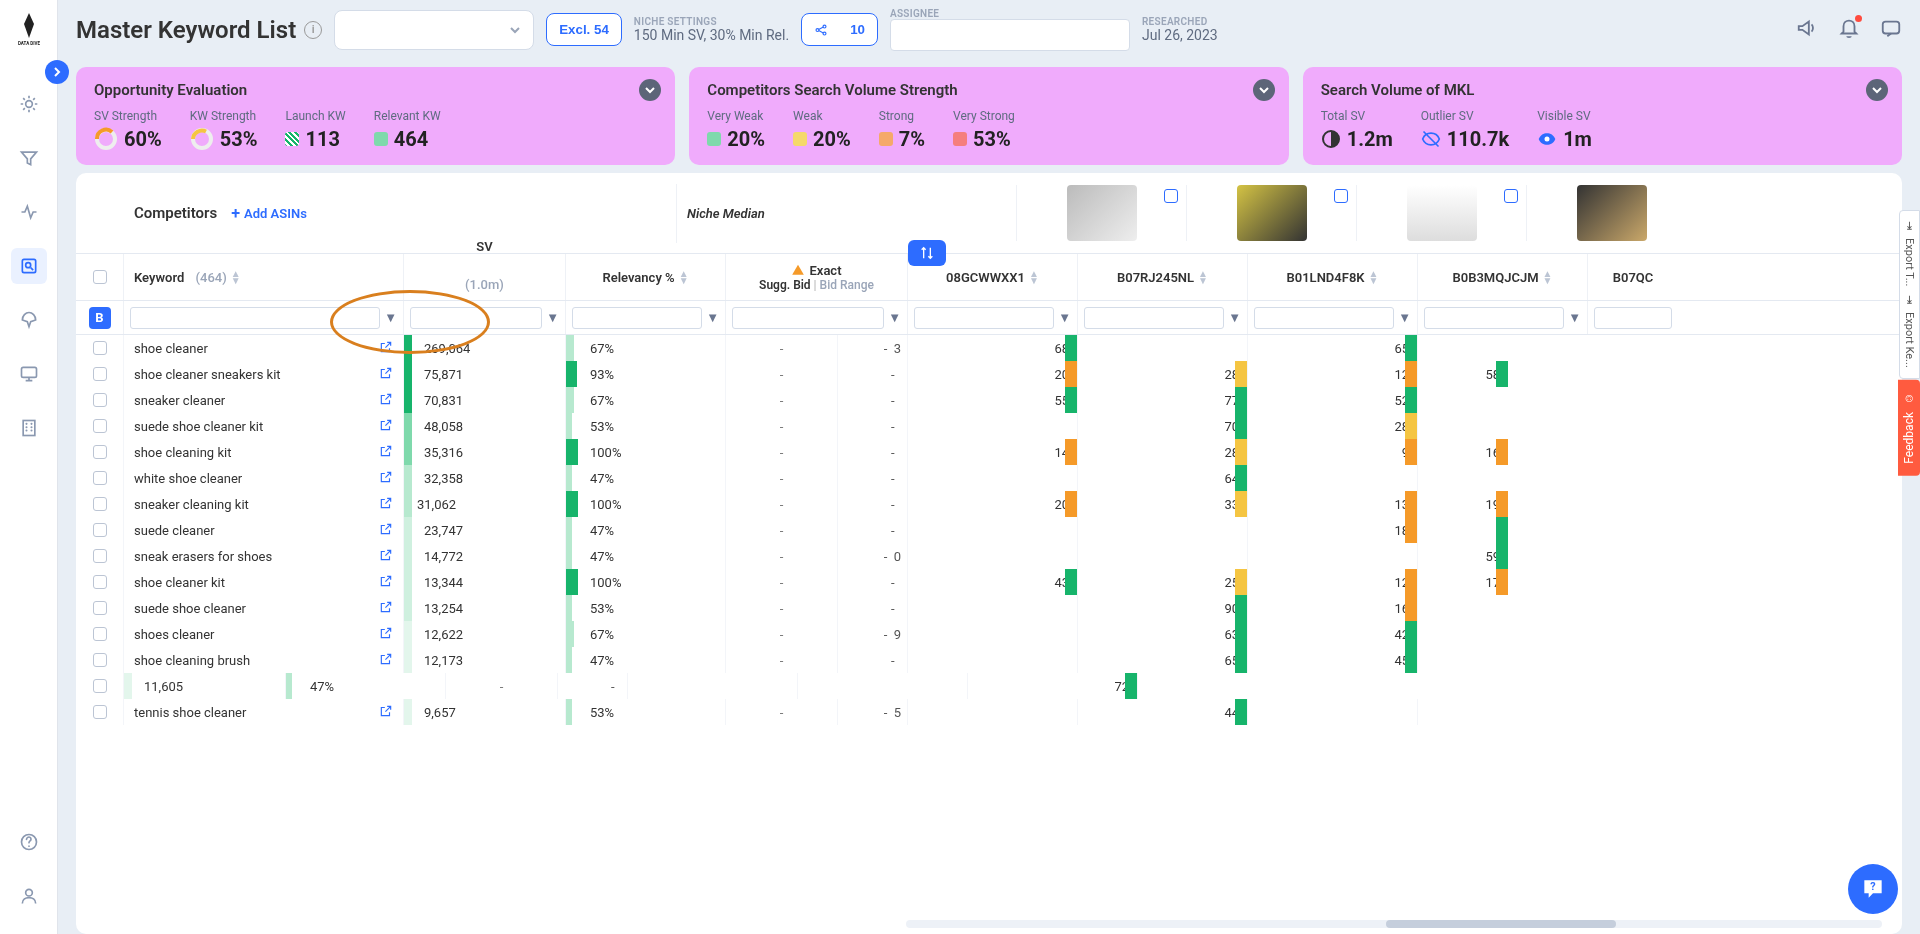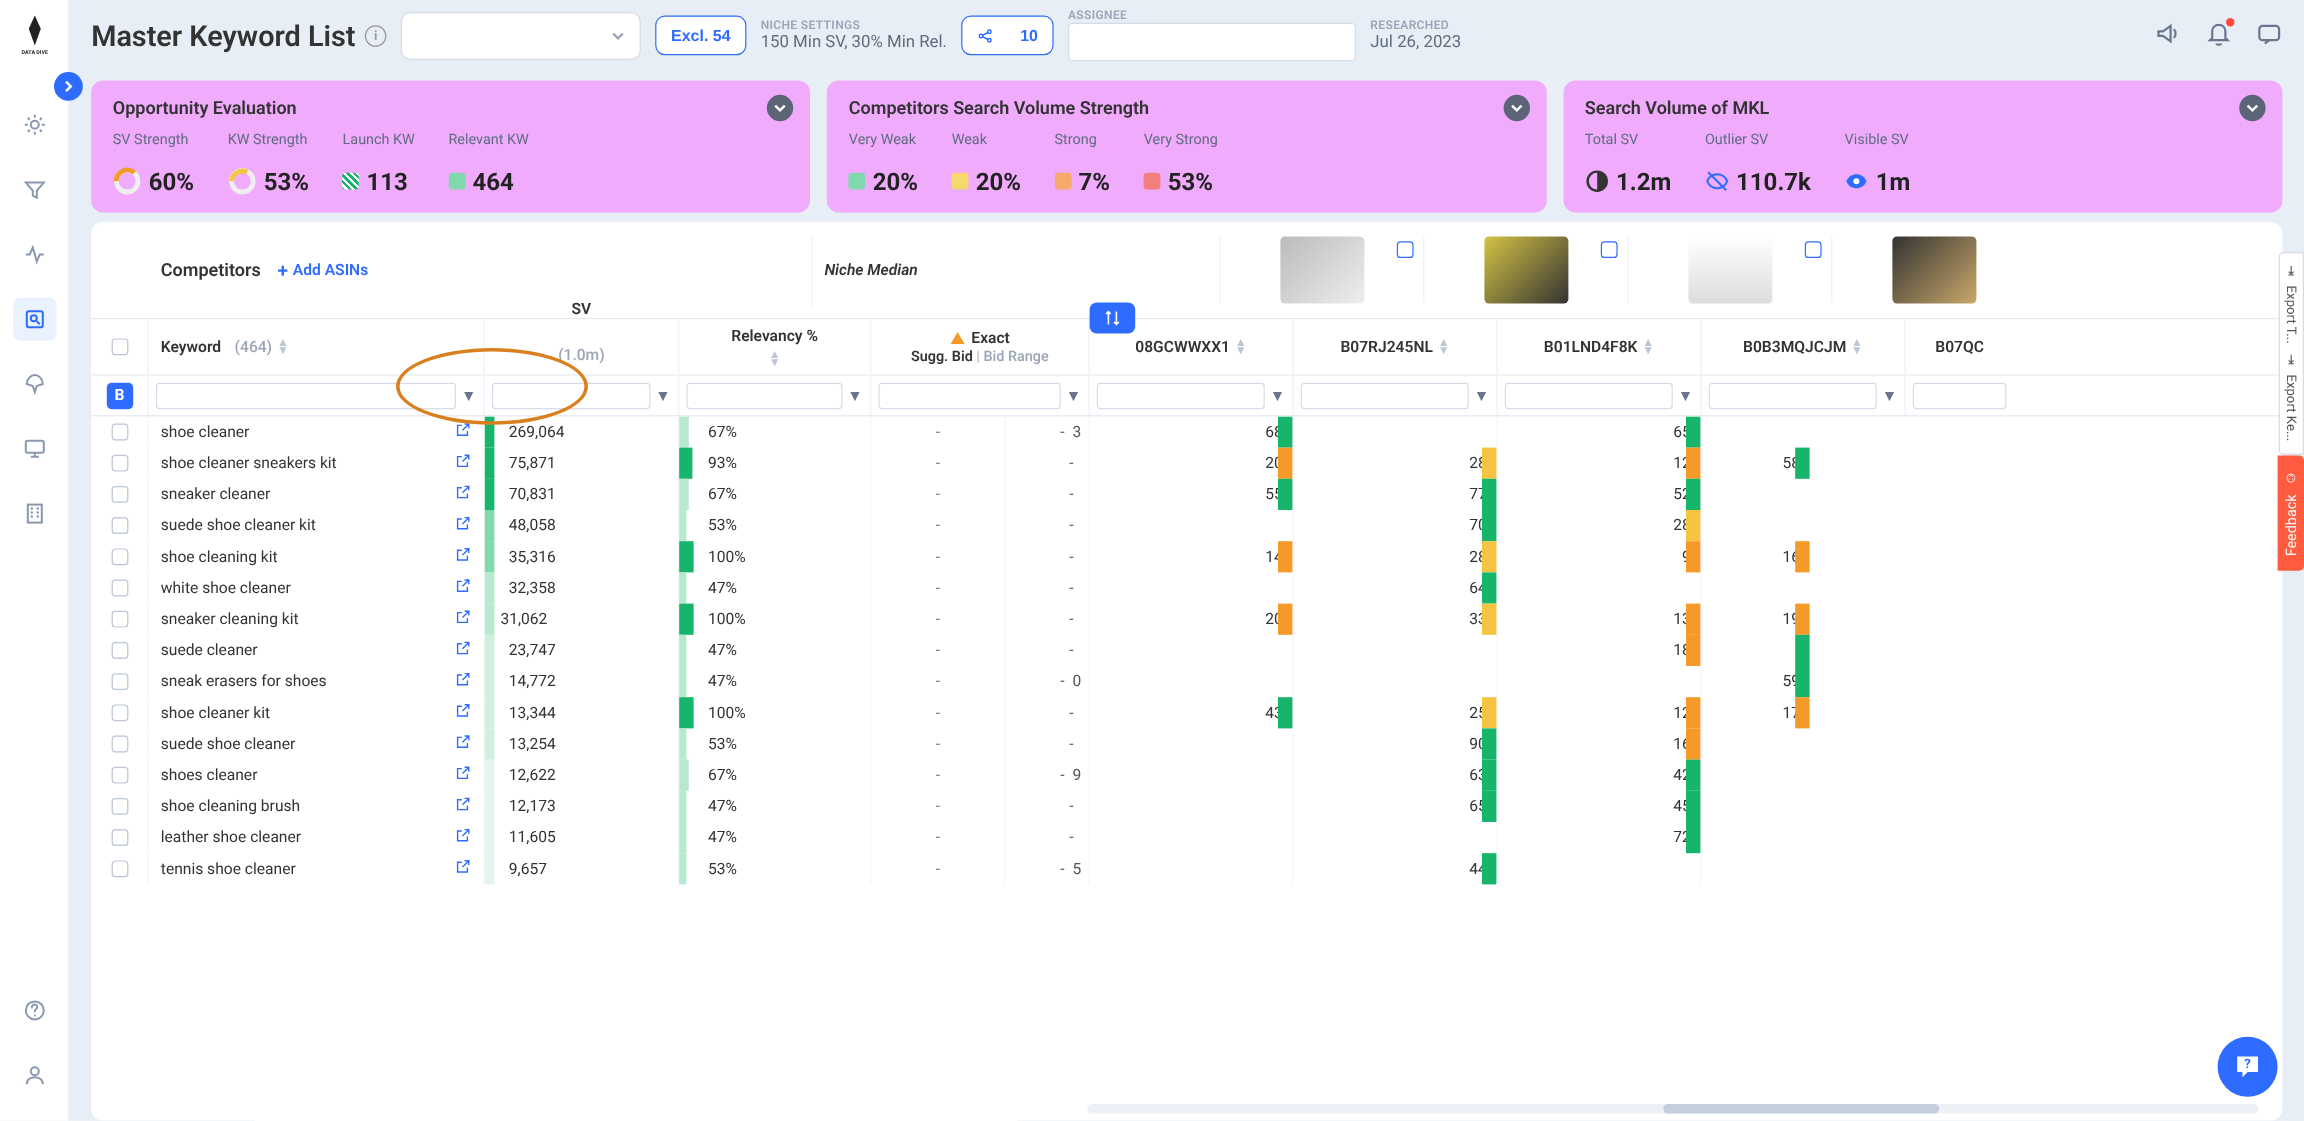--- a/index.html
+++ b/index.html
@@ -24,21 +24,21 @@
 .meta-value { font-size: 14px; color: #5f6b80; }
 .assignee-input { width: 240px; height: 32px; background: #fff; border: 1px solid #d4dce8; border-radius: 4px; }
 .topbar-right { margin-left: auto; display: flex; gap: 20px; align-items:center; color:#6a7690; }
 .notif-dot { position:relative; }
 .notif-dot::after { content:''; position:absolute; top:-2px; right:-2px; width:7px; height:7px; background:#ff4b3e; border-radius:50%; }
 .cards-row { display: flex; gap: 14px; padding: 8px 18px; }
 .card { background: #f0abfc; border-radius: 10px; padding: 14px 18px; flex:1; position:relative; }
 .card-title { font-size: 15px; font-weight: 600; color: #333; margin-bottom: 10px; }
 .card-collapse { position:absolute; top:12px; right:14px; width:22px; height:22px; background:#5c6578; border-radius:50%; display:flex; align-items:center; justify-content:center; cursor:pointer; }
 .stats-row { display: flex; gap: 28px; }
-.stat { display:flex; flex-direction:column; gap:16px; }
+.stat { display:flex; flex-direction:column; gap:4px; }
 .stat-label { font-size:12px; color:#5f6b80; }
 .stat-val { font-size:20px; font-weight:700; color:#222; display:flex; align-items:center; gap:6px; }
 .swatch { width:14px; height:14px; border-radius:3px; }
 .content-area { margin: 0 18px; background: #fff; border-radius: 10px; flex:1; display:flex; flex-direction:column; overflow:hidden; position:relative;}
 .competitors-header { display:flex; align-items:center; padding: 0; height:80px; }
 .comp-left { width:600px; padding:22px 18px; display:flex; align-items:center; gap:14px; }
 .comp-title { font-size:15px; font-weight:600; color:#333; margin-left:40px;}
 .add-asin { color:#2d6cff; font-weight:600; cursor:pointer; display:flex; align-items:center; gap:4px; }
 .niche-median { width:340px; padding:22px 10px; font-weight:600; color:#333; border-left:1px solid #eef1f6;font-style:italic;}
 .product-thumbs { flex:1; display:flex; }
@@ -358,21 +358,21 @@
               <path d="M7 4 L7 20 M4 7 L7 4 L10 7 M17 4 L17 20 M14 17 L17 20 L20 17"></path>
             </svg>
           </div>
         <div class="hcell w-check" style="justify-content:center;">
             <span class="cb"></span>
           </div>
         <div class="hcell" style="width:280px;justify-content:flex-start;"><span>Keyword</span>&nbsp;<span class="meta-span">(464)</span><span class="sort-arrows">▲<br>▼</span></div>
         <div class="hcell" style="width:162px;flex-direction:column;"><span>SV</span>&nbsp;<span class="meta-span">(1.0m)</span>&nbsp;<svg width="12" height="12" viewBox="0 0 12 12">
               <path d="M2 4 L6 8 L10 4" stroke="#666" stroke-width="2" fill="none"></path>
             </svg></div>
-        <div class="hcell" style="width:160px;flex-direction:column;">
+        <div class="hcell" style="width:160px;">
             <span>Relevancy %</span>
             <span class="sort-arrows">▲<br>▼</span>
           </div>
         <div class="hcell" style="width:182px;flex-direction:column;gap:0;">
           <div style="display:flex;align-items:center;gap:4px;">
               <svg width="14" height="14" viewBox="0 0 24 24" fill="#f59a29">
                 <path d="M12 3 L22 20 L2 20 Z"></path>
               </svg>
               <span>Exact</span>
             </div>
@@ -765,26 +765,20 @@
     <div class="cell range-cell">-&nbsp;&nbsp;</div>
     <div class="cell asin-cell"></div>
     <div class="cell asin-cell">65<span class="rank-bar" style="background:#17b46b"></span></div>
     <div class="cell asin-cell">45<span class="rank-bar" style="background:#17b46b"></span></div>
     <div class="cell asin-cell" style="width:90px;border-right:none;"></div>
   </div>
           <div class="row">
     <div class="cell cb-cell">
               <span class="cb"></span>
             </div>
-    <div class="cell kw-cell">
-              <span>leather shoe cleaner</span>
-              <span class="ext-icon"><svg width="14" height="14" viewBox="0 0 24 24" fill="none" stroke="currentColor" stroke-width="2">
-                  <path d="M14 4 L20 4 L20 10 M20 4 L11 13 M18 14 L18 20 L4 20 L4 6 L10 6"></path>
-                </svg></span>
-            </div>
     <div class="cell sv-cell">
               <span class="sv-bar" style="background:#e3f6ec"></span>
               <span style="margin-left:10px;">11,605</span>
             </div>
     <div class="cell rel-cell">
               <span class="rel-bar" style="width:6px;background:#b7e9cf"></span>
               <span style="margin-left:14px;">47%</span>
             </div>
     <div class="cell bid-cell">-</div>
     <div class="cell range-cell">-&nbsp;&nbsp;</div>

